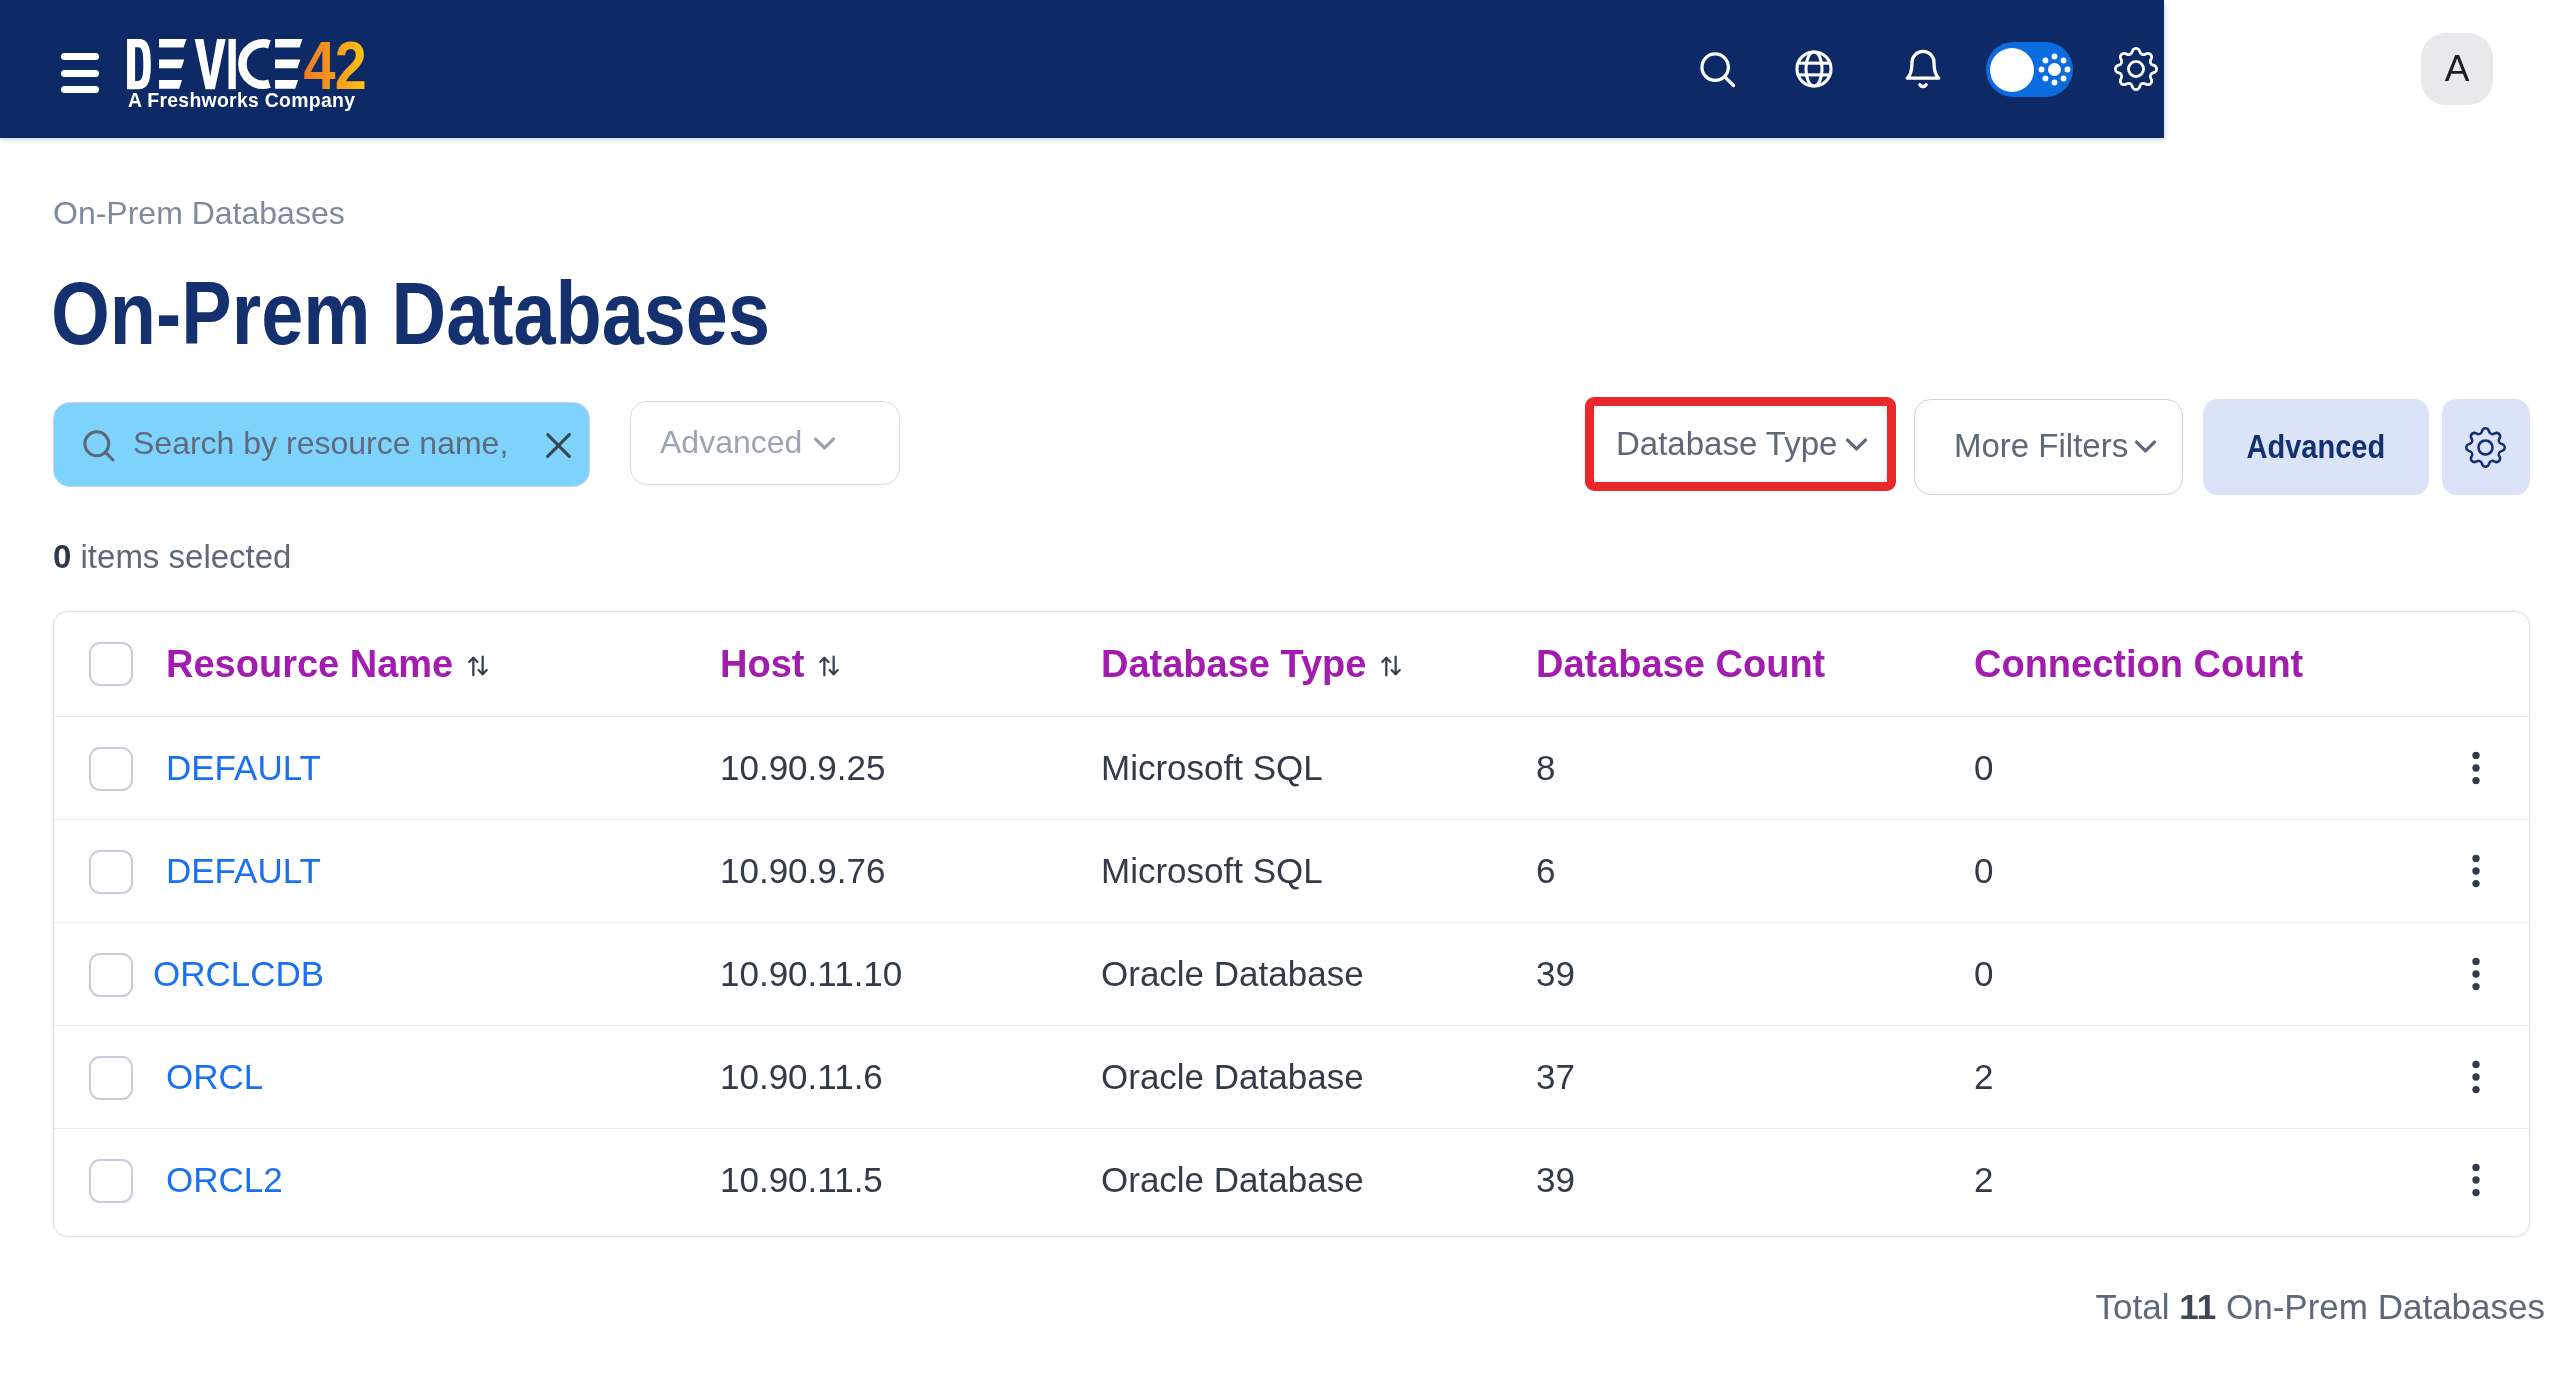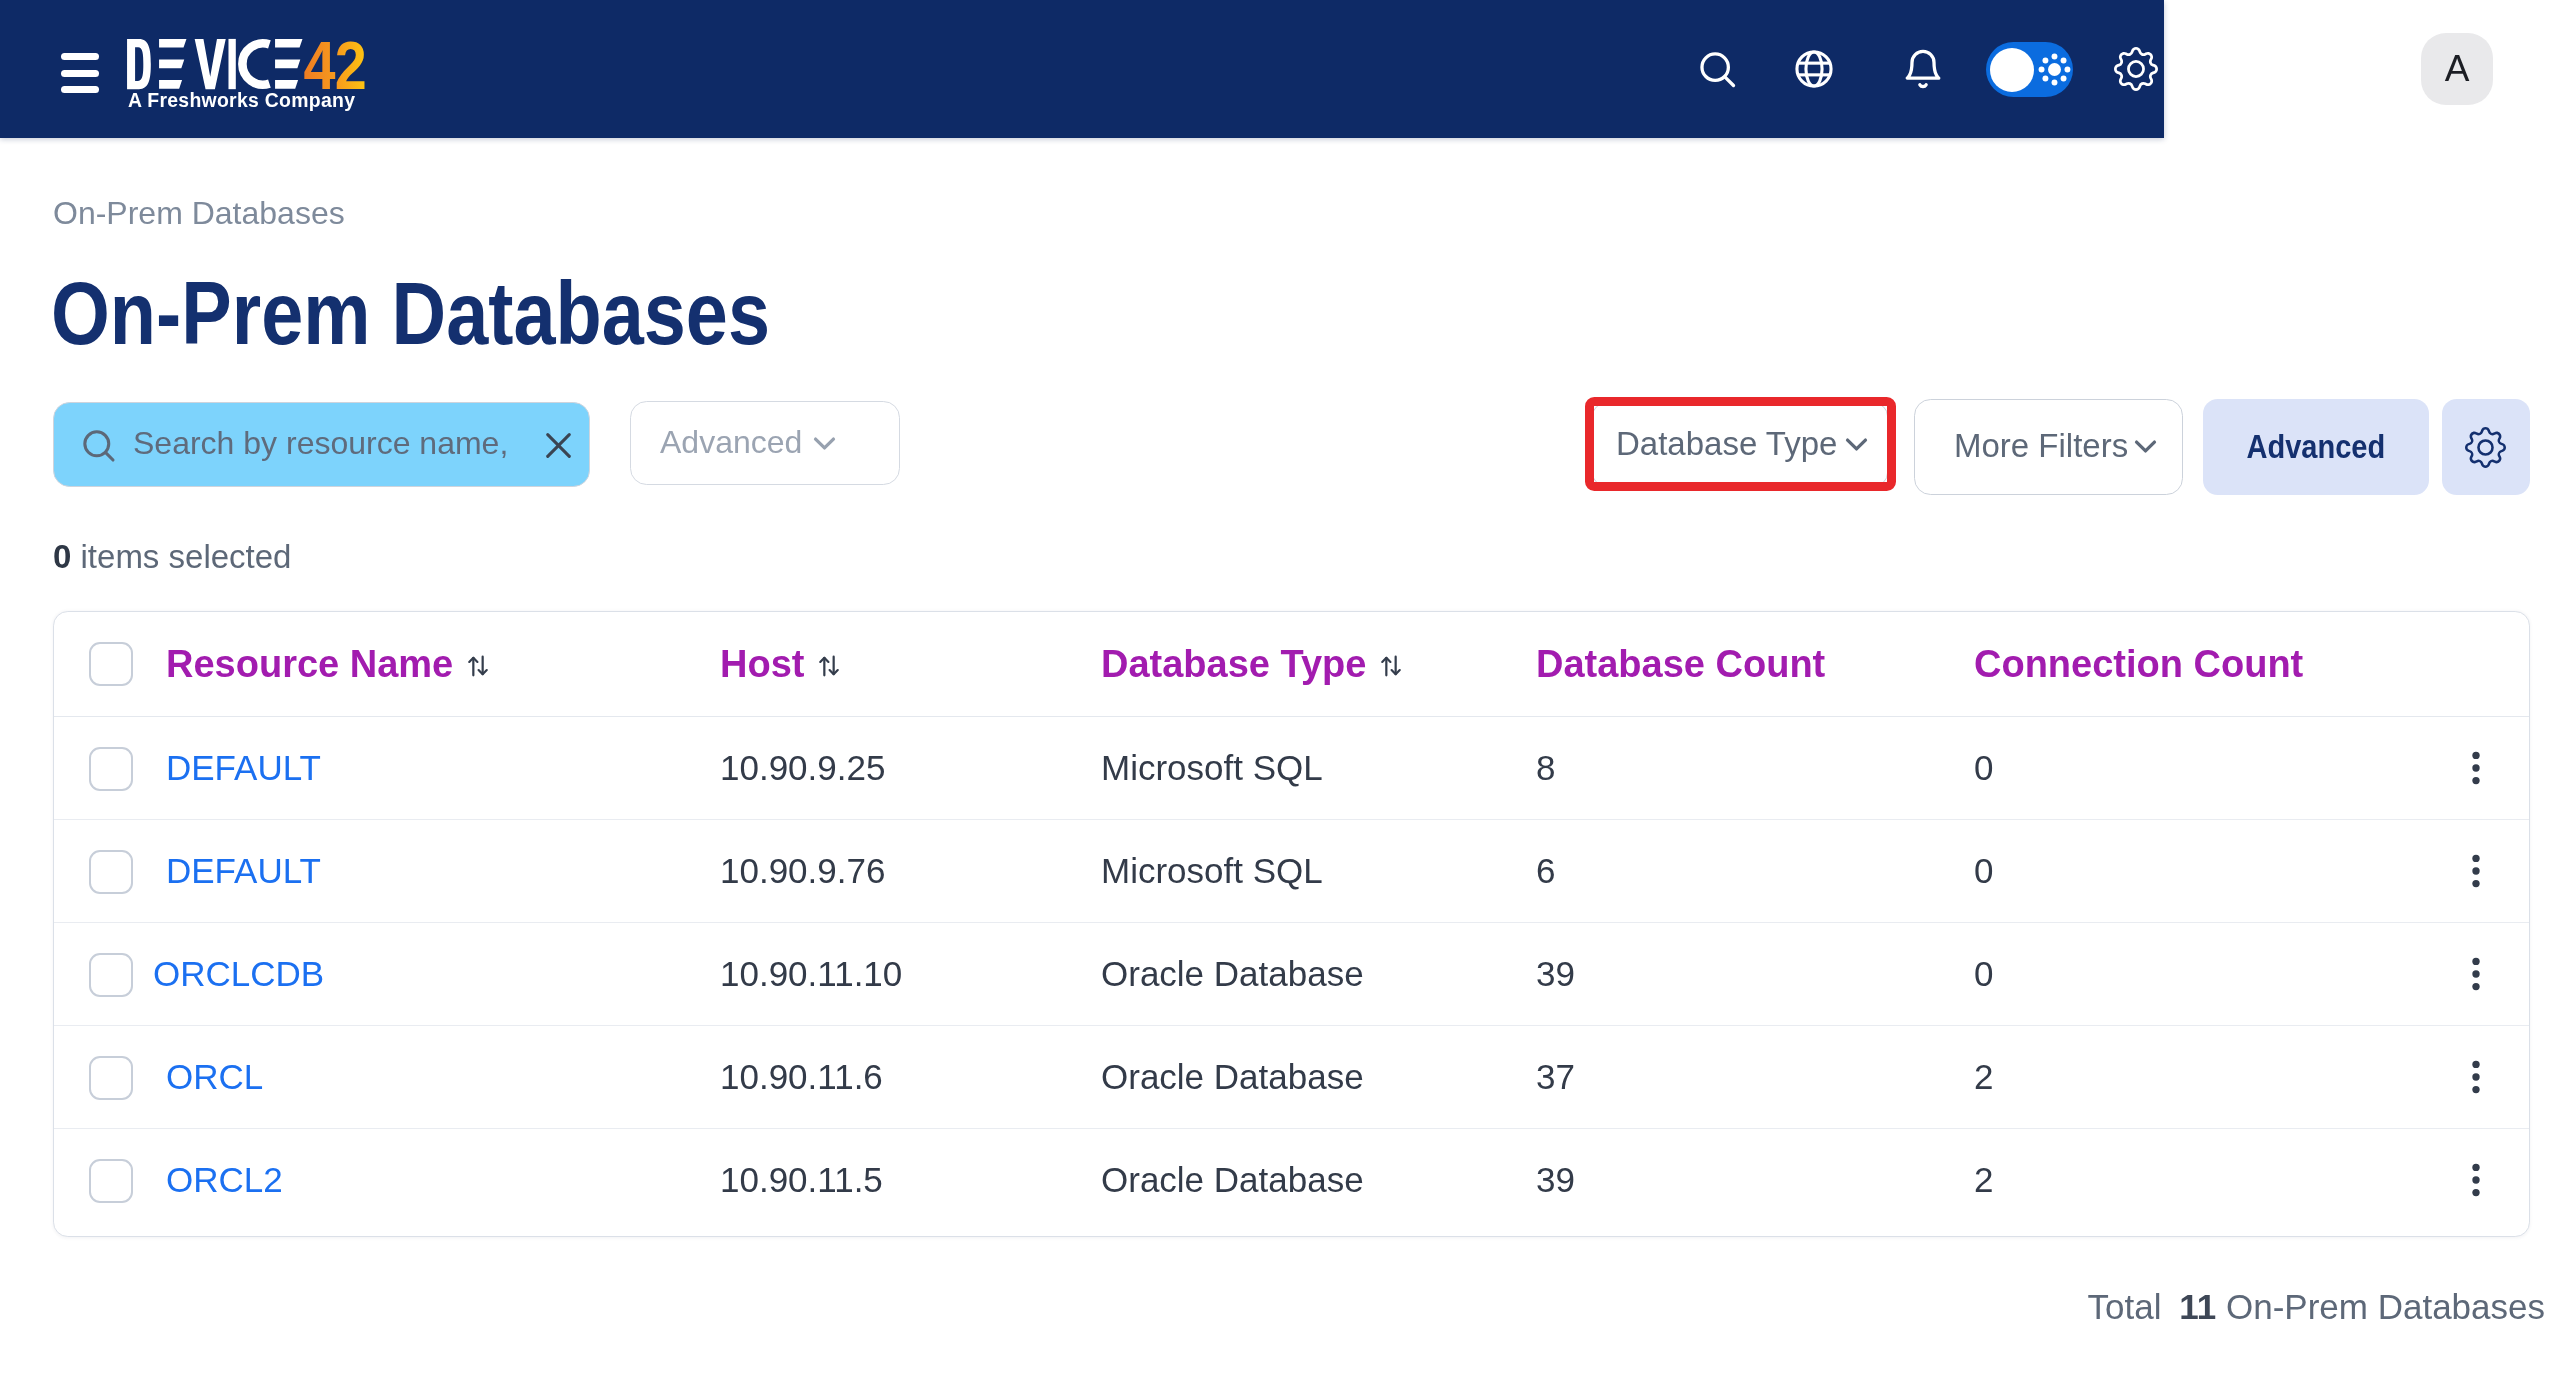--- a/index.html
+++ b/index.html
@@ -217,15 +217,15 @@
 <span style="position:absolute;left:1047px;line-height:101px;">Oracle Database</span>
 <span style="position:absolute;left:1482px;line-height:101px;">39</span>
 <span style="position:absolute;left:1920px;line-height:101px;">2</span>
 <svg style="position:absolute;left:2401px;top:30px" width="42" height="42" viewBox="0 0 24 24" fill="#333c4b">
           <circle cx="12" cy="4.8" r="2.1"></circle>
           <circle cx="12" cy="12" r="2.1"></circle>
           <circle cx="12" cy="19.2" r="2.1"></circle>
         </svg>
 </div>
 </div>
-<div style="position:absolute;left:0px;top:1287px;width:2545px;text-align:right;font-size:35px;color:#5d6878;">Total <b style="color:#3e4756;margin-left:8px;">11</b> On-Prem Databases</div>
+<div style="position:absolute;left:0px;top:1287px;width:2545px;text-align:right;font-size:35px;color:#5d6878;">Total <b style="color:#3e4756;">11</b> On-Prem Databases</div>
 </div>
 
 
 </body></html>

